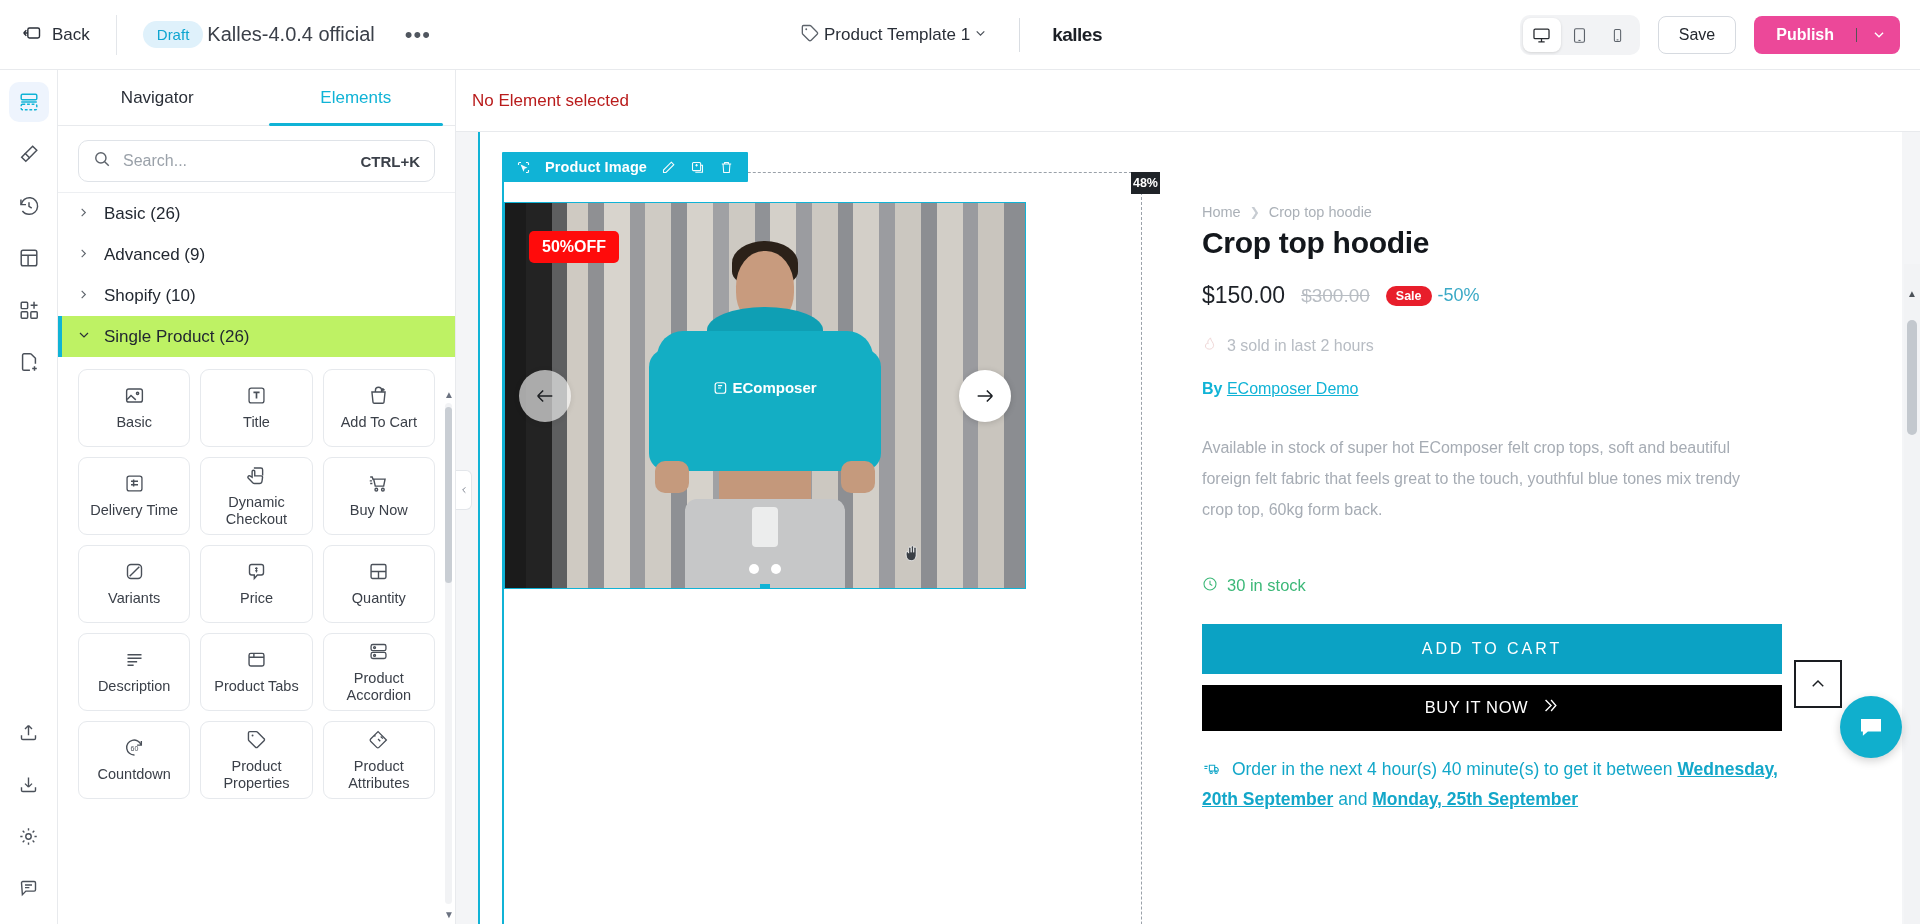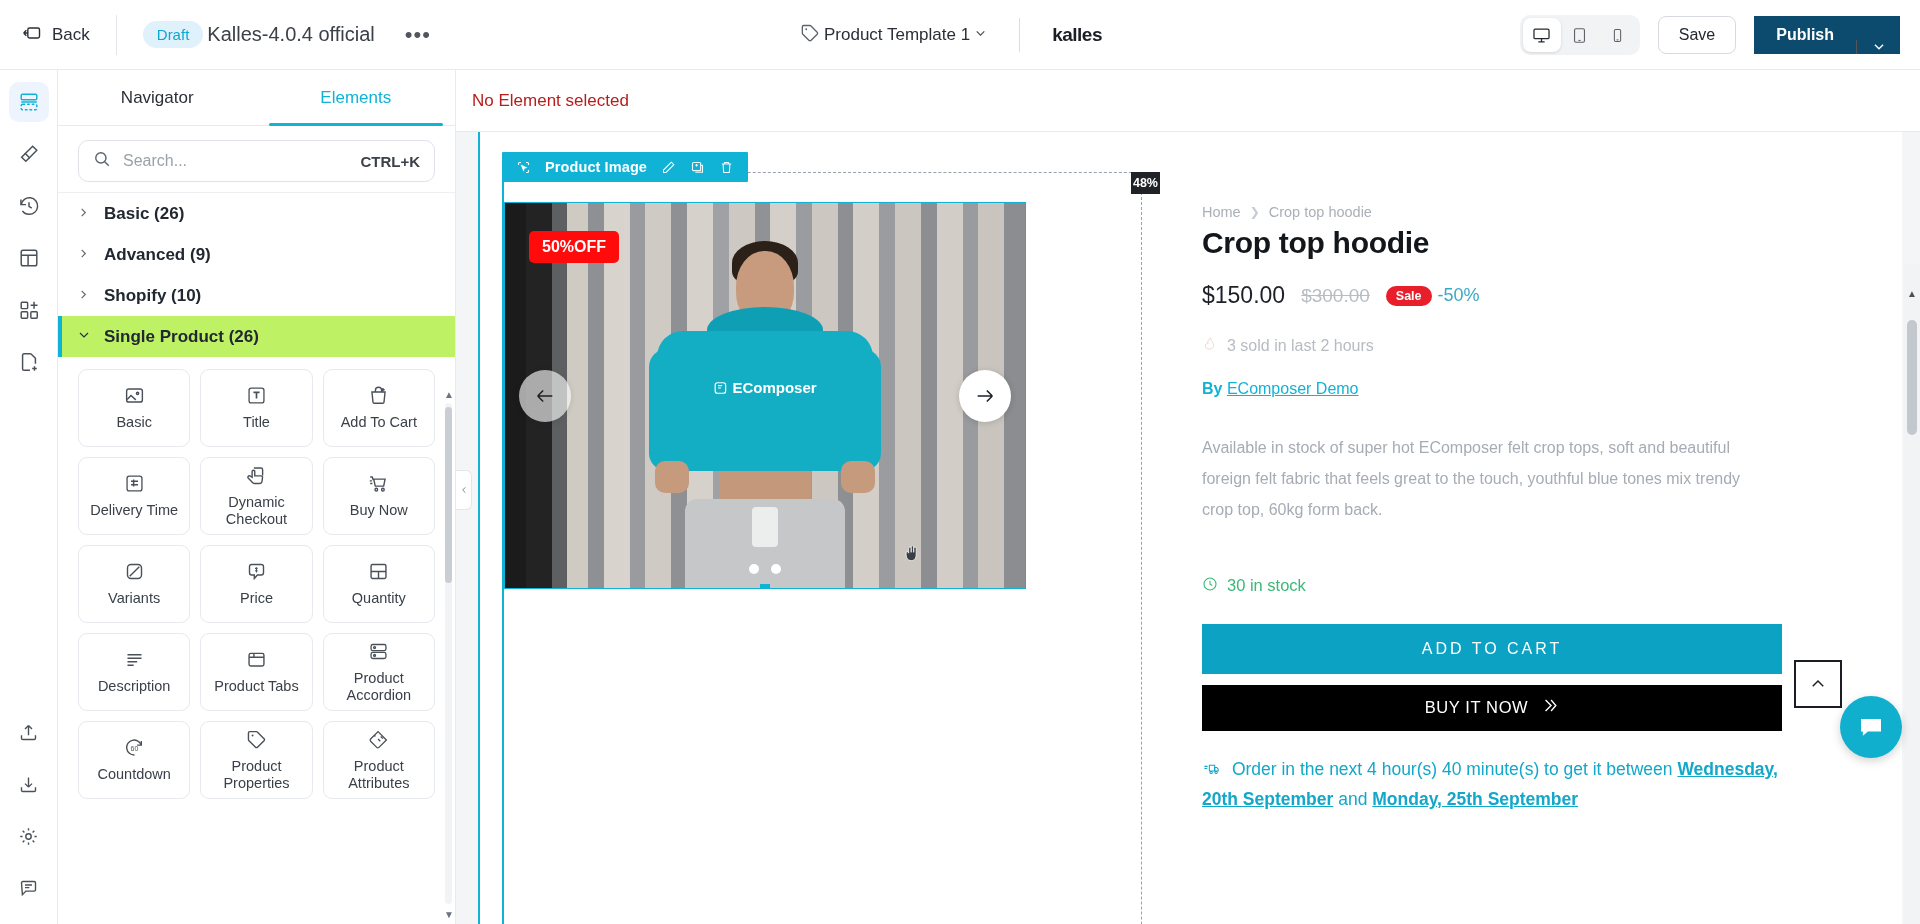--- a/index.html
+++ b/index.html
@@ -52,22 +52,22 @@
     width: 38px; height: 34px; display: flex; align-items: center;
     justify-content: center; border-radius: 8px; cursor: pointer;
   }
   .devbtn.on { background: #fff; box-shadow: 0 1px 3px rgba(0,0,0,.13); }
   .btn-save {
     border: 1px solid #d6dae0; background: #fff; border-radius: 8px;
     font-size: 16px; color: #24282f; padding: 9px 20px; cursor: pointer;
     font-family: "Liberation Sans", sans-serif;
   }
   .publish-wrap {
-    display: flex; align-items: flex-end; background: #0c4a6e;
-    border-radius: 0; overflow: hidden; cursor: pointer;
+    display: flex; align-items: center; background: #ec4899;
+    border-radius: 8px; overflow: hidden; cursor: pointer;
   }
   .publish-main {
     color: #fff; font-size: 16px; font-weight: 700;
     padding: 10px 22px; display: flex; align-items: center;
   }
   .publish-arrow {
     border-left: 1px solid #555; width: 44px;
     display: flex; align-items: center; justify-content: center;
   }
 
@@ -113,21 +113,21 @@
   .psearch input::placeholder { color: #9aa1a9; }
   .pkbd { font-size: 15px; font-weight: 700; color: #3b4049; }
   .plist {
     position: absolute; top: 122px; left: 0; right: 0; bottom: 0;
     overflow: hidden; border-top: 1px solid #edeff2;
   }
   .cat-row {
     display: flex; align-items: center; gap: 14px; height: 41px;
     padding: 0 20px; cursor: pointer;
   }
-  .cat-row .cname { font-size: 17px; color: #222831; font-weight: 700; }
+  .cat-row .cname { font-size: 17px; color: #222831; font-weight: 400; }
   .cat-row.sel {
     background: #bef264; border-left: 4px solid #10b3d6; padding-left: 16px;
   }
   .chev { color: #5d636b; font-size: 13px; width: 12px; }
   .grid {
     display: grid; grid-template-columns: repeat(3, 1fr);
     gap: 10px; padding: 12px 20px 0 20px;
   }
   .cellitem {
     height: 78px; border: 1px solid #e6e9ed; border-radius: 9px;

